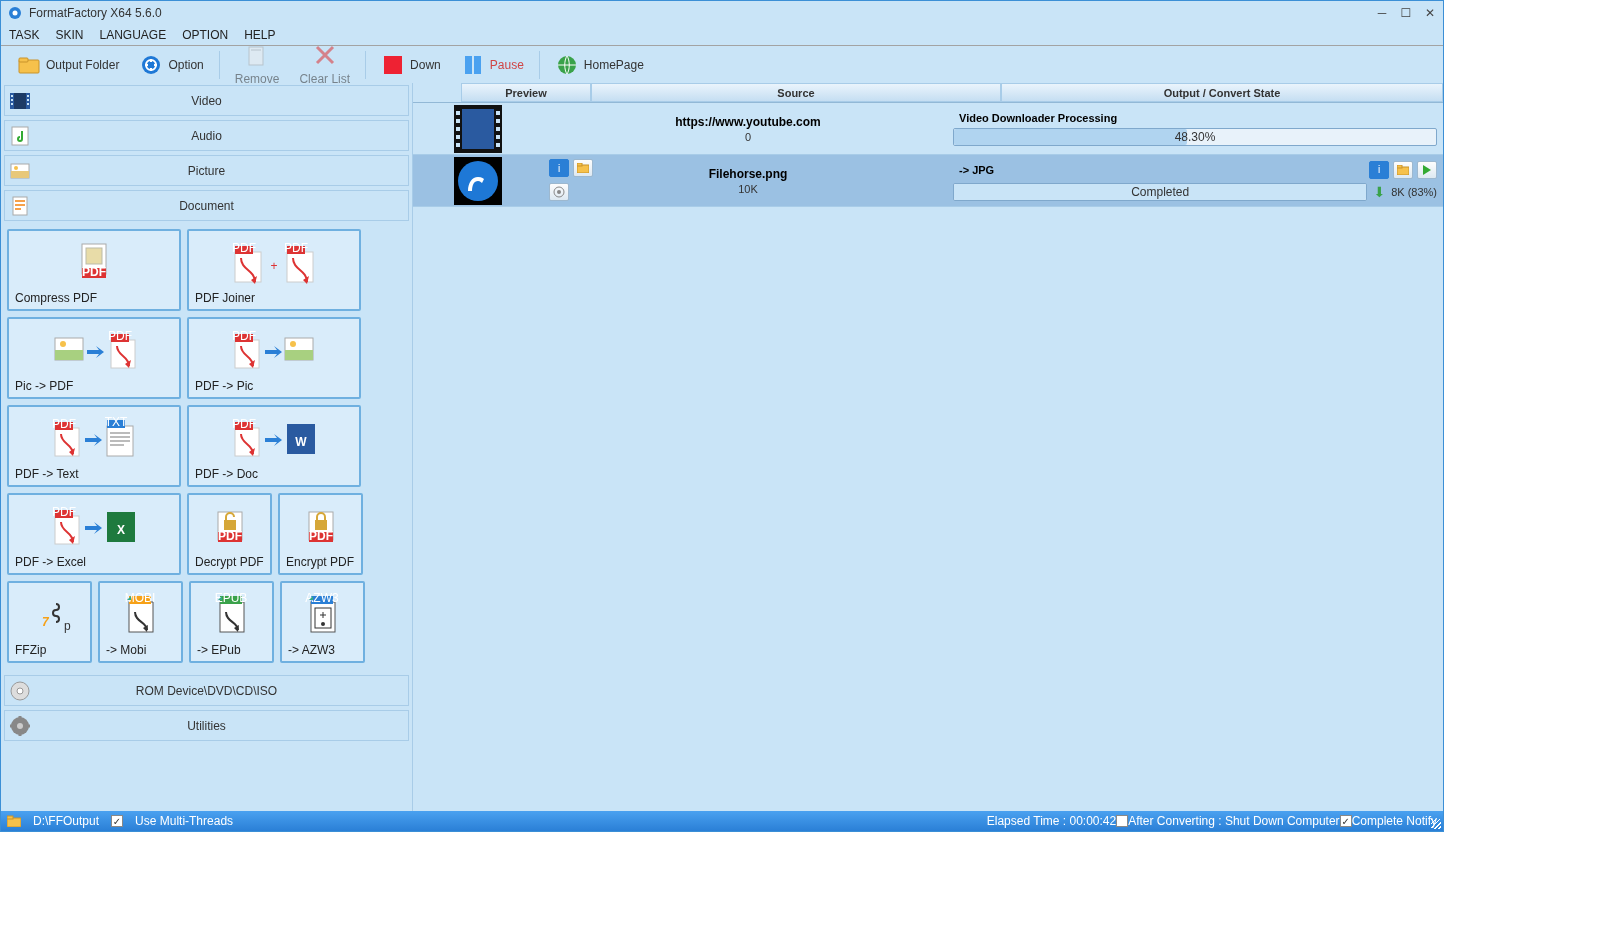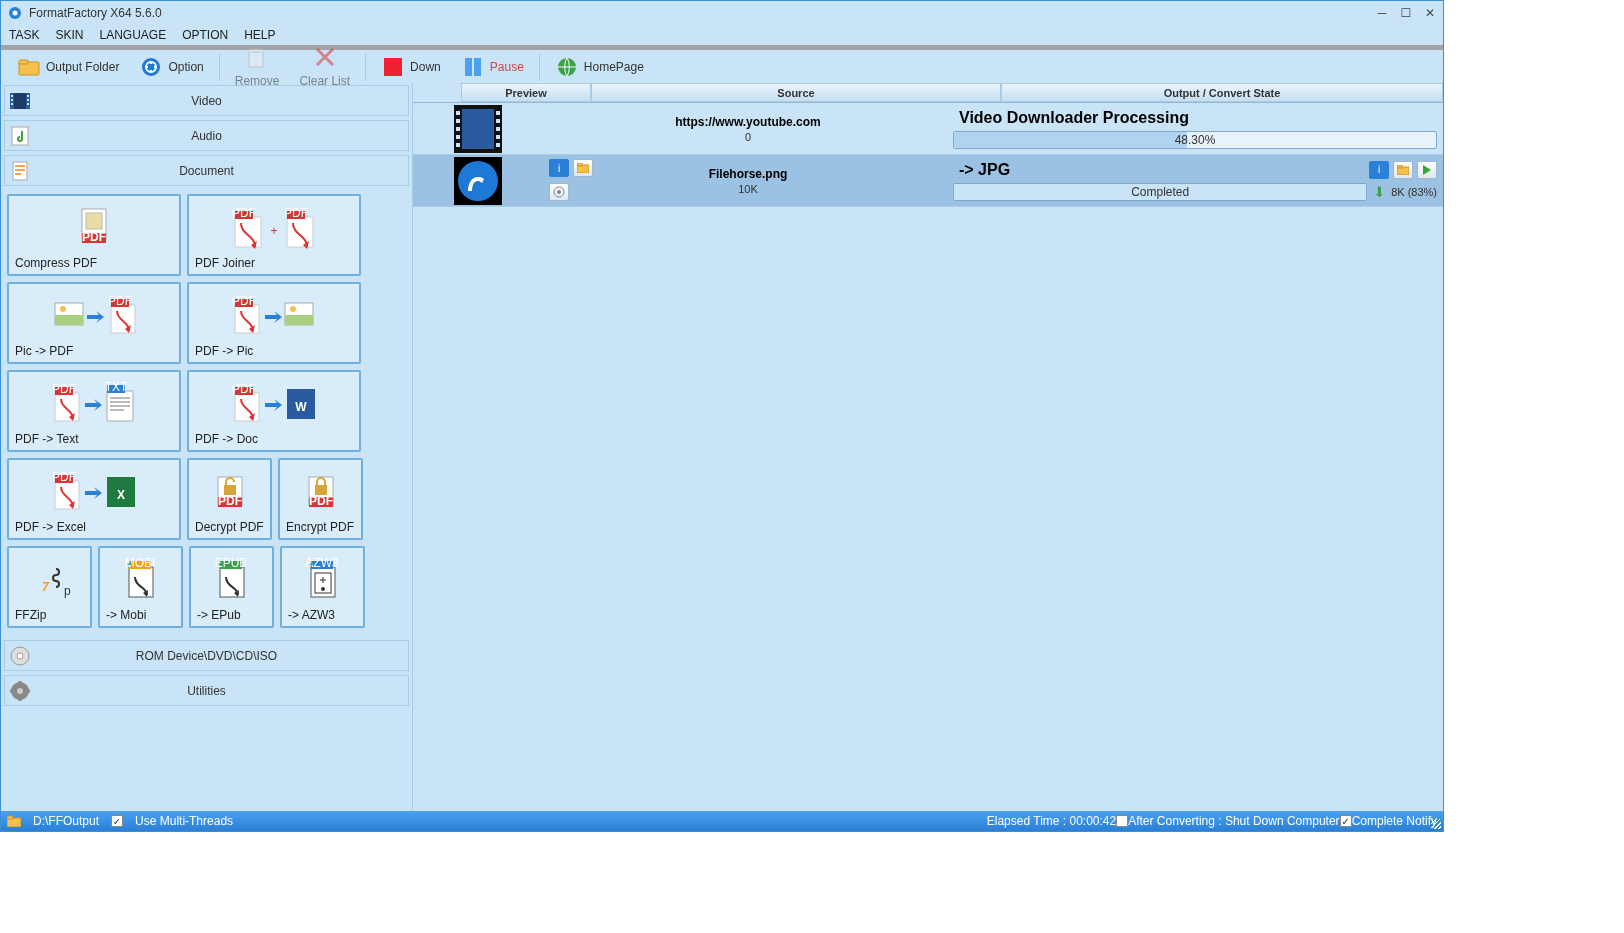--- a/index.html
+++ b/index.html
@@ -5,21 +5,21 @@
 *{box-sizing:border-box;margin:0;padding:0;font-family:"Segoe UI",Tahoma,sans-serif;font-size:12px;}
 body{background:#fff;overflow:hidden;}
 .window{width:1444px;height:832px;border:1px solid #3b8fd6;background:#c9e4f7;display:flex;flex-direction:column;position:relative;}
 .titlebar{height:24px;background:#c9e4f7;display:flex;align-items:center;padding:0 6px;}
 .titlebar .appicon{width:16px;height:16px;margin-right:6px;display:flex;align-items:center;justify-content:center;}
 .titlebar .title{flex:1;font-size:12px;color:#333;}
 .winbtns{display:flex;gap:10px;align-items:center;}
 .winbtn{width:14px;height:14px;display:flex;align-items:center;justify-content:center;color:#444;cursor:pointer;font-family:Arial;}
 .menubar{height:20px;background:#c9e4f7;display:flex;align-items:center;padding:0 8px;gap:16px;font-size:11px;color:#222;}
 .menubar span{cursor:pointer;}
-.toolbar{height:38px;background:#c9e4f7;display:flex;align-items:center;padding:4px 8px;gap:4px;border-top:5px solid #a3a3a3;}
+.toolbar{height:38px;background:#c9e4f7;display:flex;align-items:center;padding:4px 8px;gap:4px;border-top:1px solid #a3a3a3;}
 .tbtn{display:flex;align-items:center;gap:5px;padding:4px 8px;border-radius:2px;cursor:pointer;font-size:12px;color:#333;}
 .tbtn .ic{width:24px;height:24px;display:flex;align-items:center;justify-content:center;}
 .tbtn.dis{opacity:.55;flex-direction:column;}
 .tsep{width:1px;height:28px;background:#a8cce8;margin:0 3px;}
 .body{flex:1;display:flex;overflow:hidden;}
 .sidebar{width:412px;background:#c9e4f7;display:flex;flex-direction:column;border-right:1px solid #a8cce8;overflow:auto;}
 .cat{height:31px;border:1px solid #a8cce8;background:#c9e4f7;margin:2px 3px;display:flex;align-items:center;cursor:pointer;position:relative;}
 .cat .cic{width:26px;height:26px;margin-left:2px;display:flex;align-items:center;justify-content:center;}
 .cat .clabel{position:absolute;left:50%;transform:translateX(-50%);font-size:12px;color:#333;}
 .docgrid{margin:6px 6px;display:flex;flex-direction:column;gap:6px;}
@@ -40,21 +40,21 @@
 .row.sel{background:#9bc1e3;}
 .row .rc1{width:130px;display:flex;align-items:center;justify-content:center;}
 .row .rc2{width:410px;display:flex;flex-direction:column;align-items:center;justify-content:center;gap:2px;position:relative;}
 .row .rc3{flex:1;display:flex;flex-direction:column;justify-content:center;gap:4px;position:relative;padding-right:6px;}
 .thumb{width:48px;height:48px;}
 .srcname{font-weight:bold;font-size:12px;}
 .srcsub{font-size:11px;color:#333;}
 .srcbtns{position:absolute;left:6px;top:4px;display:flex;gap:4px;}
 .srcbtns2{position:absolute;left:6px;top:28px;display:flex;gap:4px;}
 .minibtn{width:20px;height:18px;border:1px solid #9db8cf;background:linear-gradient(#fdfdfd,#dde9f2);border-radius:2px;display:flex;align-items:center;justify-content:center;cursor:pointer;font-size:10px;}
-.outtext{font-weight:bold;font-size:16px;margin-left:6px;}
+.outtext{font-weight:bold;font-size:11px;margin-left:6px;}
 .progressrow{display:flex;align-items:center;gap:6px;}
 .progress{flex:1;height:18px;border:1px solid #7fa8cc;background:#e8f2fa;border-radius:2px;position:relative;display:flex;align-items:center;justify-content:center;font-size:10px;color:#333;}
 .progress .fill{position:absolute;left:0;top:0;bottom:0;background:#b0d4f0;border-radius:2px;}
 .progress .ptext{position:relative;z-index:1;}
 .outright{display:flex;gap:4px;align-items:center;}
 .statusbar{height:20px;background:linear-gradient(#4aa1f0,#2a7fd6);display:flex;align-items:center;padding:0 6px;color:#fff;font-size:11px;gap:12px;}
 .statusbar .sright{margin-left:auto;display:flex;align-items:center;}
 .chk{width:12px;height:12px;border:1px solid #888;background:#fff;display:inline-flex;align-items:center;justify-content:center;font-size:10px;color:#333;}
 .resize{position:absolute;right:2px;bottom:2px;width:10px;height:10px;background:repeating-linear-gradient(135deg,#fff 0 1px,transparent 1px 3px);}
 svg{display:block;}
@@ -175,20 +175,30 @@
         <span class="clabel">Video</span>
       </div>
       <div class="cat">
         <span class="cic">
             <svg width="24" height="24">
               <rect x="4" y="3" width="16" height="18" fill="#fff" stroke="#aaa"></rect>
               <path d="M14 7v8a2 2 0 11-2-2" stroke="#3a3" stroke-width="2" fill="none"></path>
             </svg>
           </span>
         <span class="clabel">Audio</span>
+      </div>
+      <div class="cat">
+        <span class="cic">
+            <svg width="24" height="24">
+              <rect x="3" y="5" width="18" height="14" fill="#fff" stroke="#aaa"></rect>
+              <rect x="3" y="12" width="18" height="7" fill="#e8c87a"></rect>
+              <circle cx="8" cy="9" r="2" fill="#f6c14b"></circle>
+            </svg>
+          </span>
+        <span class="clabel">Picture</span>
       </div>
       <div class="cat">
         <span class="cic">
             <svg width="24" height="24">
               <rect x="5" y="3" width="14" height="18" fill="#fff" stroke="#aaa"></rect>
               <rect x="7" y="6" width="10" height="2" fill="#f6a14b"></rect>
               <rect x="7" y="10" width="10" height="2" fill="#f6a14b"></rect>
               <rect x="7" y="14" width="6" height="2" fill="#f6a14b"></rect>
             </svg>
           </span>

